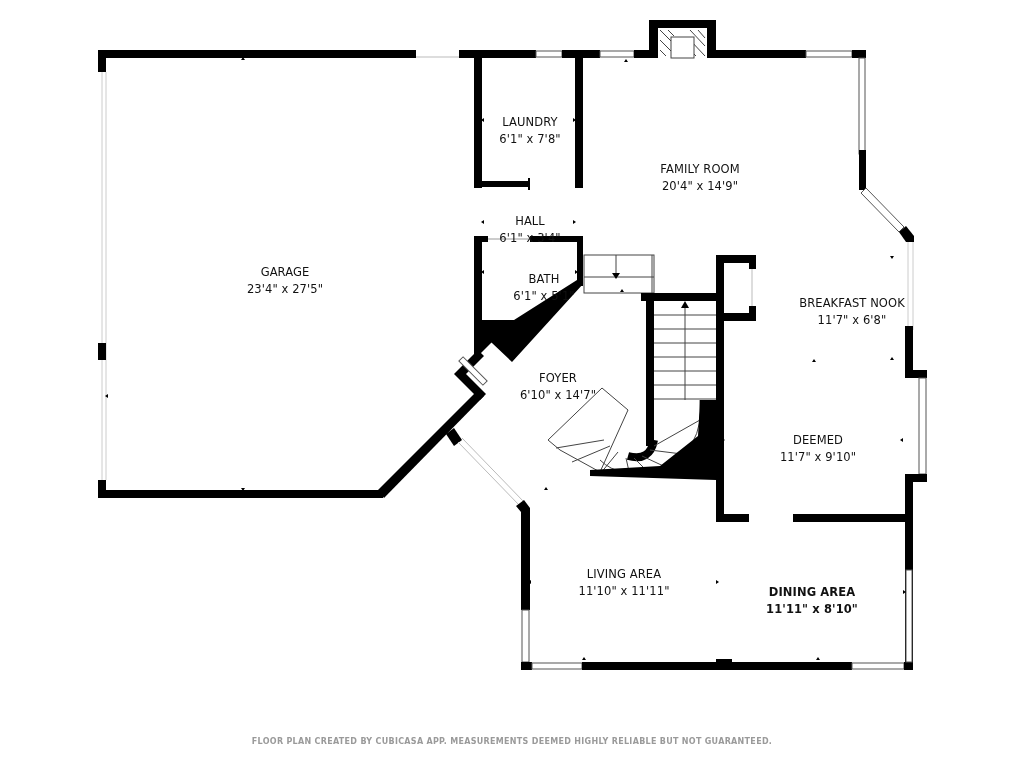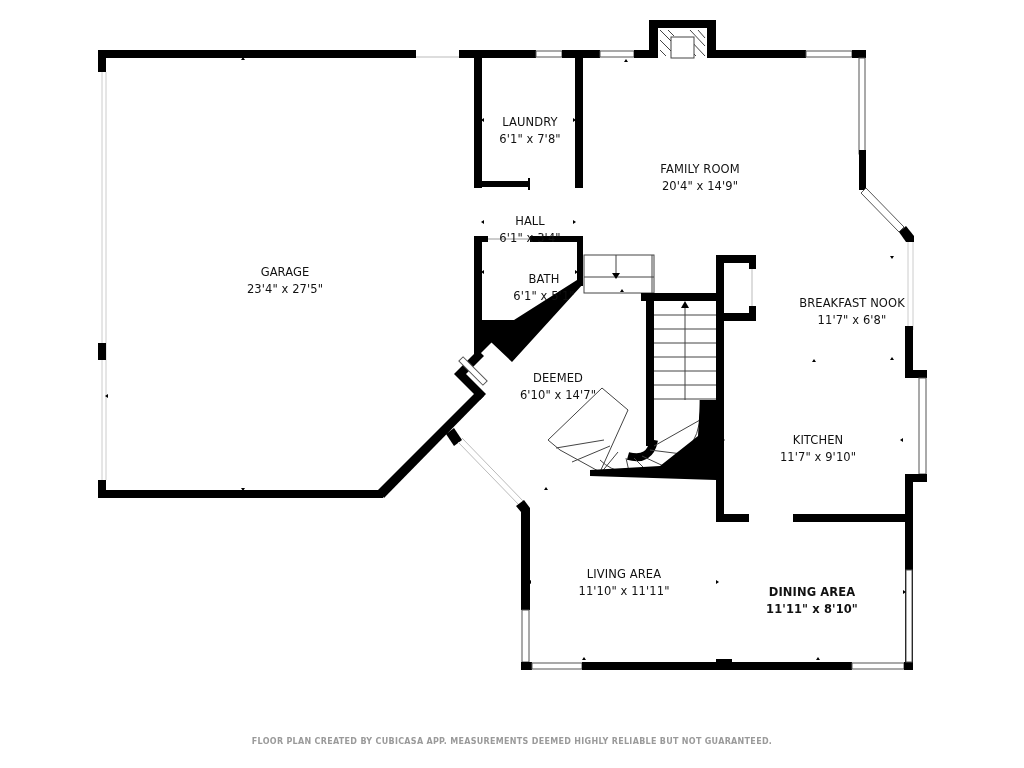--- a/index.html
+++ b/index.html
@@ -185,33 +185,33 @@
 </div>
 <div class="room-label" style="left:530px; top:213px;">
   <span class="name">HALL</span>
   <span class="dims">6'1" x 3'4"</span>
 </div>
 <div class="room-label" style="left:544px; top:271px;">
   <span class="name">BATH</span>
   <span class="dims">6'1" x 5'1"</span>
 </div>
 <div class="room-label" style="left:558px; top:370px;">
-  <span class="name">DEEMED</span>
+  <span class="name">FOYER</span>
   <span class="dims">6'10" x 14'7"</span>
 </div>
 <div class="room-label" style="left:700px; top:161px;">
   <span class="name">FAMILY ROOM</span>
   <span class="dims">20'4" x 14'9"</span>
 </div>
 <div class="room-label" style="left:852px; top:295px;">
   <span class="name">BREAKFAST NOOK</span>
   <span class="dims">11'7" x 6'8"</span>
 </div>
 <div class="room-label" style="left:818px; top:432px;">
-  <span class="name">KITCHEN</span>
+  <span class="name">DEEMED</span>
   <span class="dims">11'7" x 9'10"</span>
 </div>
 <div class="room-label" style="left:624px; top:566px;">
   <span class="name">LIVING AREA</span>
   <span class="dims">11'10" x 11'11"</span>
 </div>
 <div class="room-label" style="left:812px; top:584px;font-weight:bold;">
   <span class="name">DINING AREA</span>
   <span class="dims">11'11" x 8'10"</span>
 </div>

